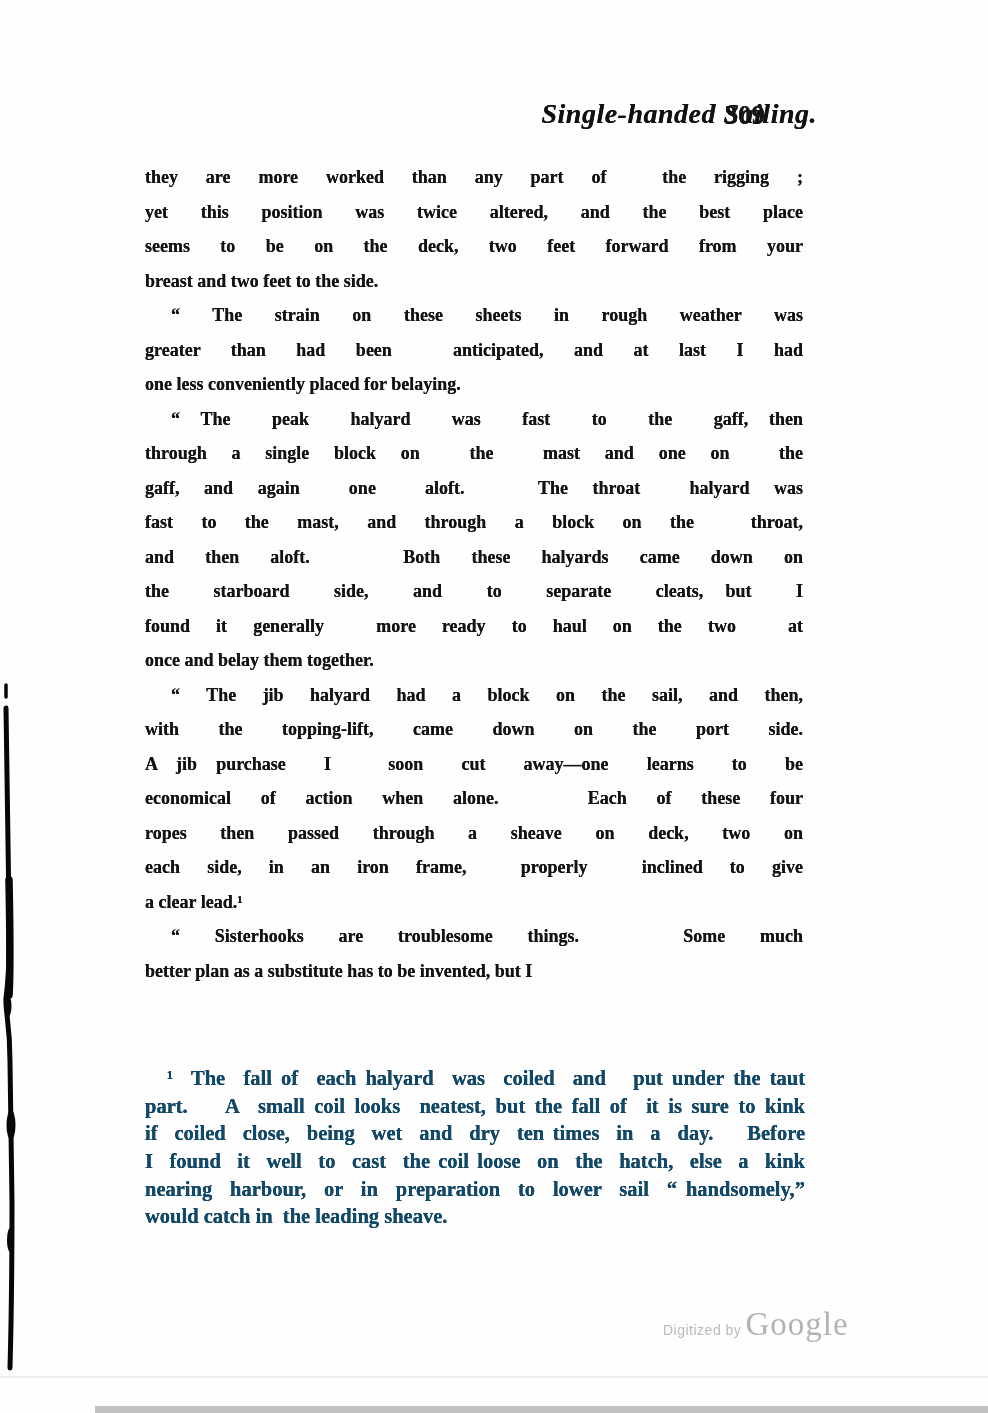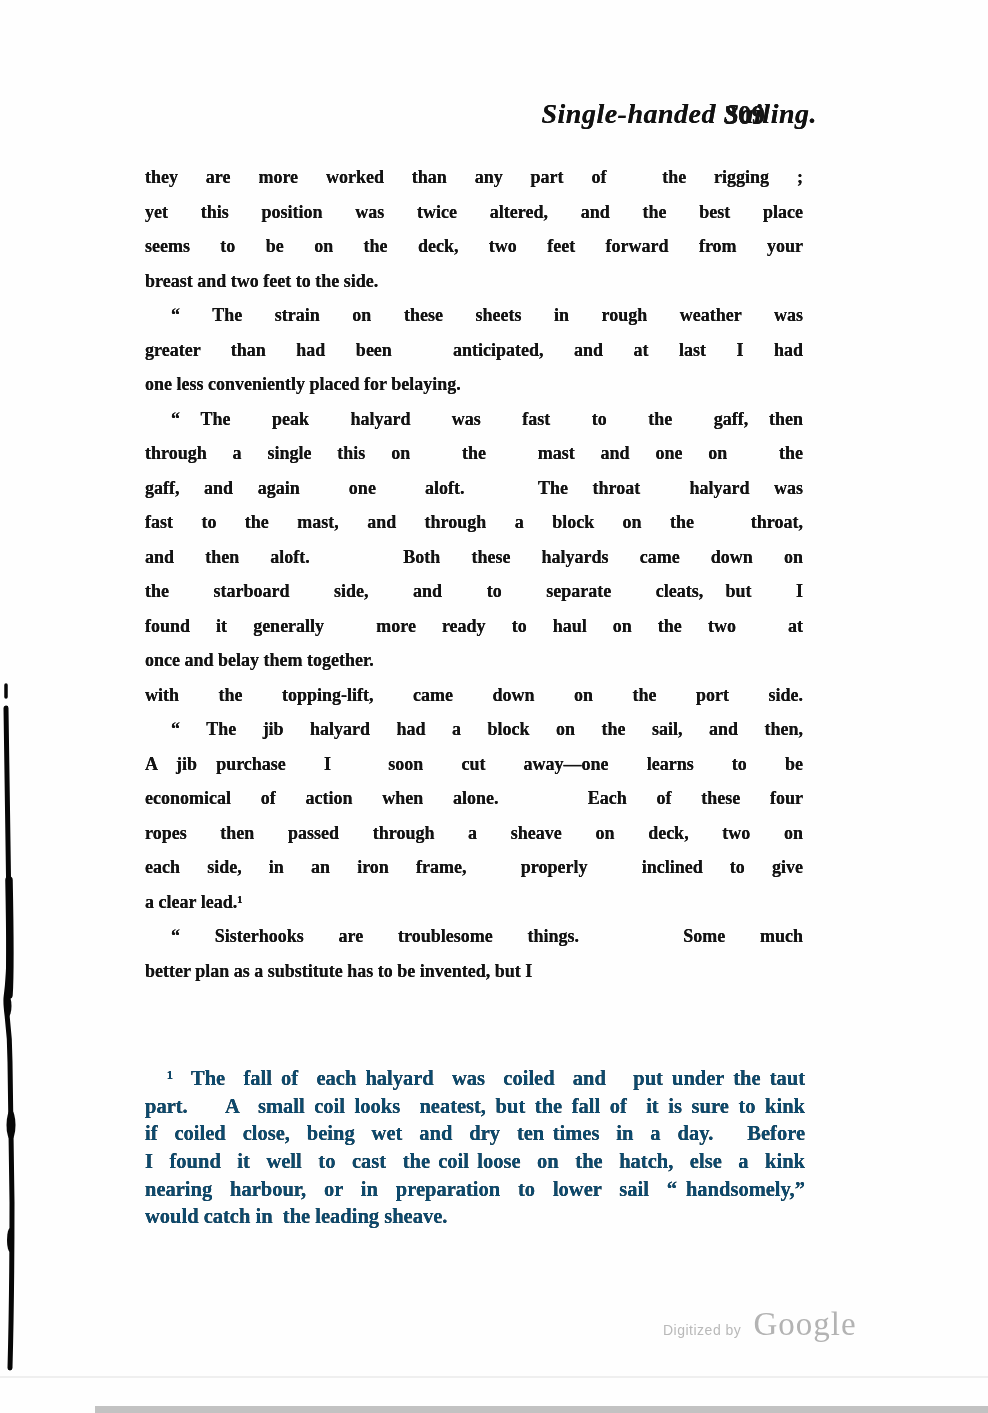--- a/index.html
+++ b/index.html
@@ -46,21 +46,21 @@
     white-space:pre-wrap;
     text-align:justify;text-align-last:justify;text-justify:inter-word;
     height:27.7px;
   }
   .footnote .line.last{text-align-last:left;}
   .footnote .line.indent{text-indent:22px;}
 
   
   .watermark{
     position:absolute;left:663px;top:1306px;width:220px;
-    display:flex;align-items:baseline;gap:12px;
+    display:flex;align-items:baseline;gap:4px;
   }
   .wm-prefix{
     font-family:"Liberation Sans", sans-serif;
     font-size:14px;color:#b9b9b9;letter-spacing:0.5px;
   }
   .wm-logo{
     font-family:"Liberation Serif", serif;
     font-size:33px;color:#b3b3b3;letter-spacing:1px;
   }
 
@@ -81,29 +81,29 @@
 
   <div class="textblock" id="textblock">
       <div class="line">they are more worked than any part of  the rigging ;</div>
       <div class="line">yet this position was twice altered, and the best place</div>
       <div class="line">seems to be on the deck, two feet forward from your</div>
       <div class="line last">breast and two feet to the side.</div>
       <div class="line indent">“ The strain on these sheets in rough weather was</div>
       <div class="line">greater than had been  anticipated, and at last I had</div>
       <div class="line last">one less conveniently placed for belaying.</div>
       <div class="line indent">“ The  peak  halyard  was  fast  to  the  gaff, then</div>
-      <div class="line">through a single this on  the  mast and one on  the</div>
+      <div class="line">through a single block on  the  mast and one on  the</div>
       <div class="line">gaff, and again  one  aloft.   The throat  halyard was</div>
       <div class="line">fast to the mast, and through a block on the  throat,</div>
       <div class="line">and then aloft.   Both these halyards came down on</div>
       <div class="line">the  starboard  side,  and  to  separate  cleats, but  I</div>
       <div class="line">found it generally  more ready to haul on the two  at</div>
       <div class="line last">once and belay them together.</div>
+      <div class="line indent">“ The jib halyard had a block on the sail, and then,</div>
       <div class="line">with  the  topping-lift,  came  down  on  the  port  side.</div>
-      <div class="line indent">“ The jib halyard had a block on the sail, and then,</div>
       <div class="line">A jib purchase  I   soon  cut  away—one  learns  to  be</div>
       <div class="line">economical of action when alone.   Each of these four</div>
       <div class="line">ropes then passed through a sheave on deck, two on</div>
       <div class="line">each side, in an iron frame,  properly  inclined to give</div>
       <div class="line last">a clear lead.¹</div>
       <div class="line indent">“ Sisterhooks are troublesome things.   Some much</div>
       <div class="line last">better plan as a substitute has to be invented, but I</div>
     </div>
 
   <div class="footnote" id="footnote">

